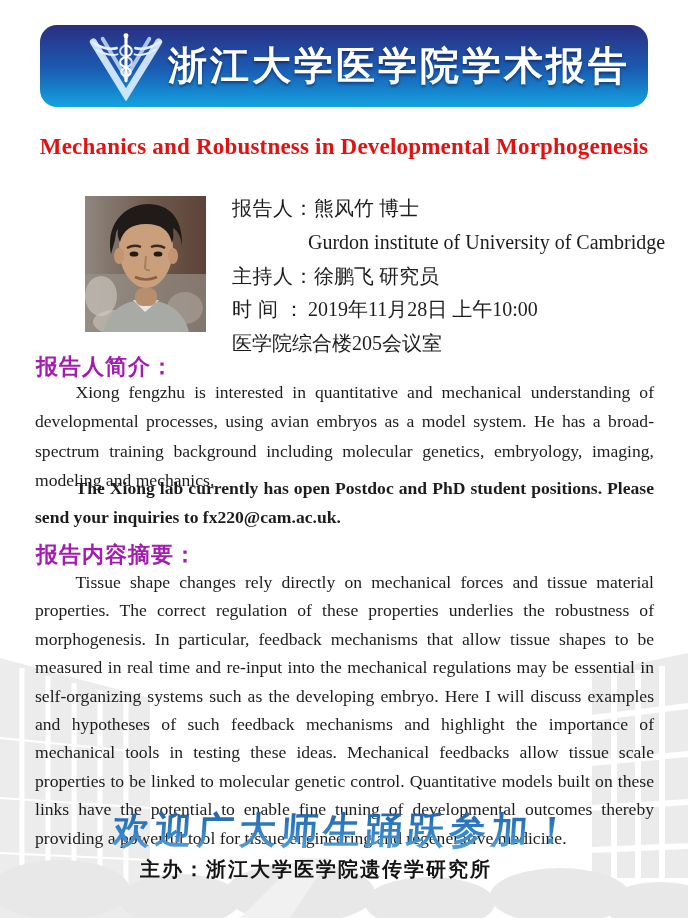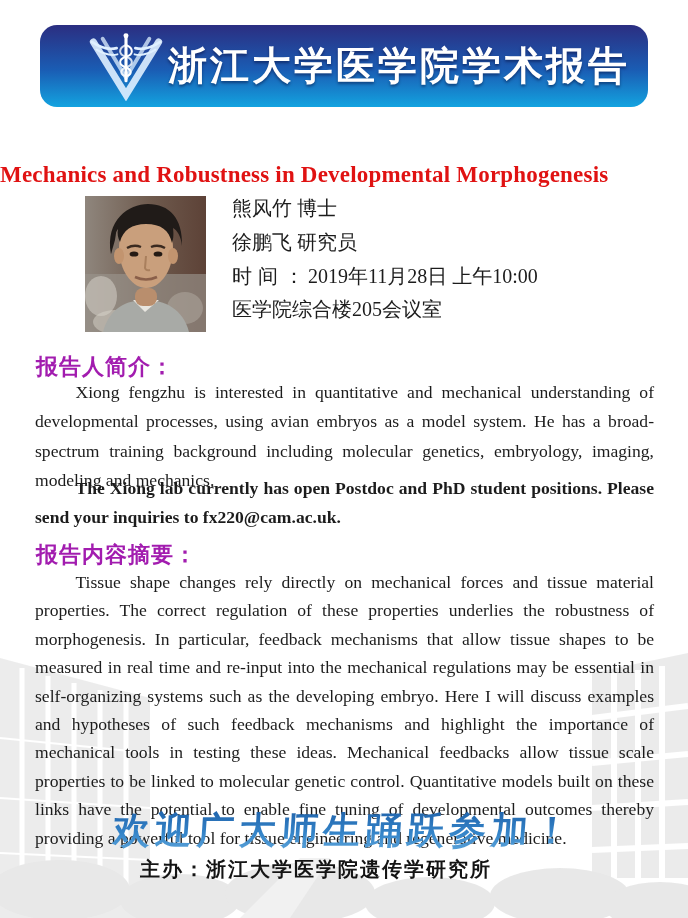--- a/index.html
+++ b/index.html
@@ -46,26 +46,26 @@
     padding-right: 30px;
     text-shadow: 0 2px 3px rgba(0,0,40,.45);
     white-space: nowrap;
   }
 
   
   .lecture-title {
     position: absolute;
     left: 0; top: 134px;
     width: 688px;
+    text-align: center;
     color: #e01212;
     font-family: "Liberation Serif", serif;
     font-weight: bold;
     font-size: 23px;
     letter-spacing: 0.2px;
-    margin-top: 28px;
   }
 
   
   .photo {
     position: absolute;
     left: 85px; top: 196px;
     width: 121px; height: 136px;
     overflow: hidden;
   }
   .info {
@@ -233,26 +233,29 @@
   <ellipse cx="49" cy="58" rx="4.4" ry="2.6" fill="#241a14"></ellipse>
   <ellipse cx="73" cy="58" rx="4.4" ry="2.6" fill="#241a14"></ellipse>
 
   <path d="M61,60 L60,72 Q61,75 65,74" stroke="#a97f5d" stroke-width="2" fill="none"></path>
 
   <path d="M50,81 Q61,86 72,81" stroke="#8a5f49" stroke-width="2.6" fill="none"></path>
 </svg>
 
 <div class="info">
   <div class="row">
+    <span class="lbl">报告人：</span>
     <span class="val">熊风竹 博士</span>
   </div>
   <div class="row">
     <span class="lbl"></span>
-  </div>
-  <div class="row">
+    <span class="val">Gurdon institute of University of Cambridge</span>
+  </div>
+  <div class="row">
+    <span class="lbl">主持人：</span>
     <span class="val">徐鹏飞 研究员</span>
   </div>
   <div class="row">
     <span class="lbl">时 间 ：</span>
     <span class="val">2019年11月28日 上午10:00</span>
   </div>
   <div class="row">
     <span class="val">医学院综合楼205会议室</span>
   </div>
 </div>

